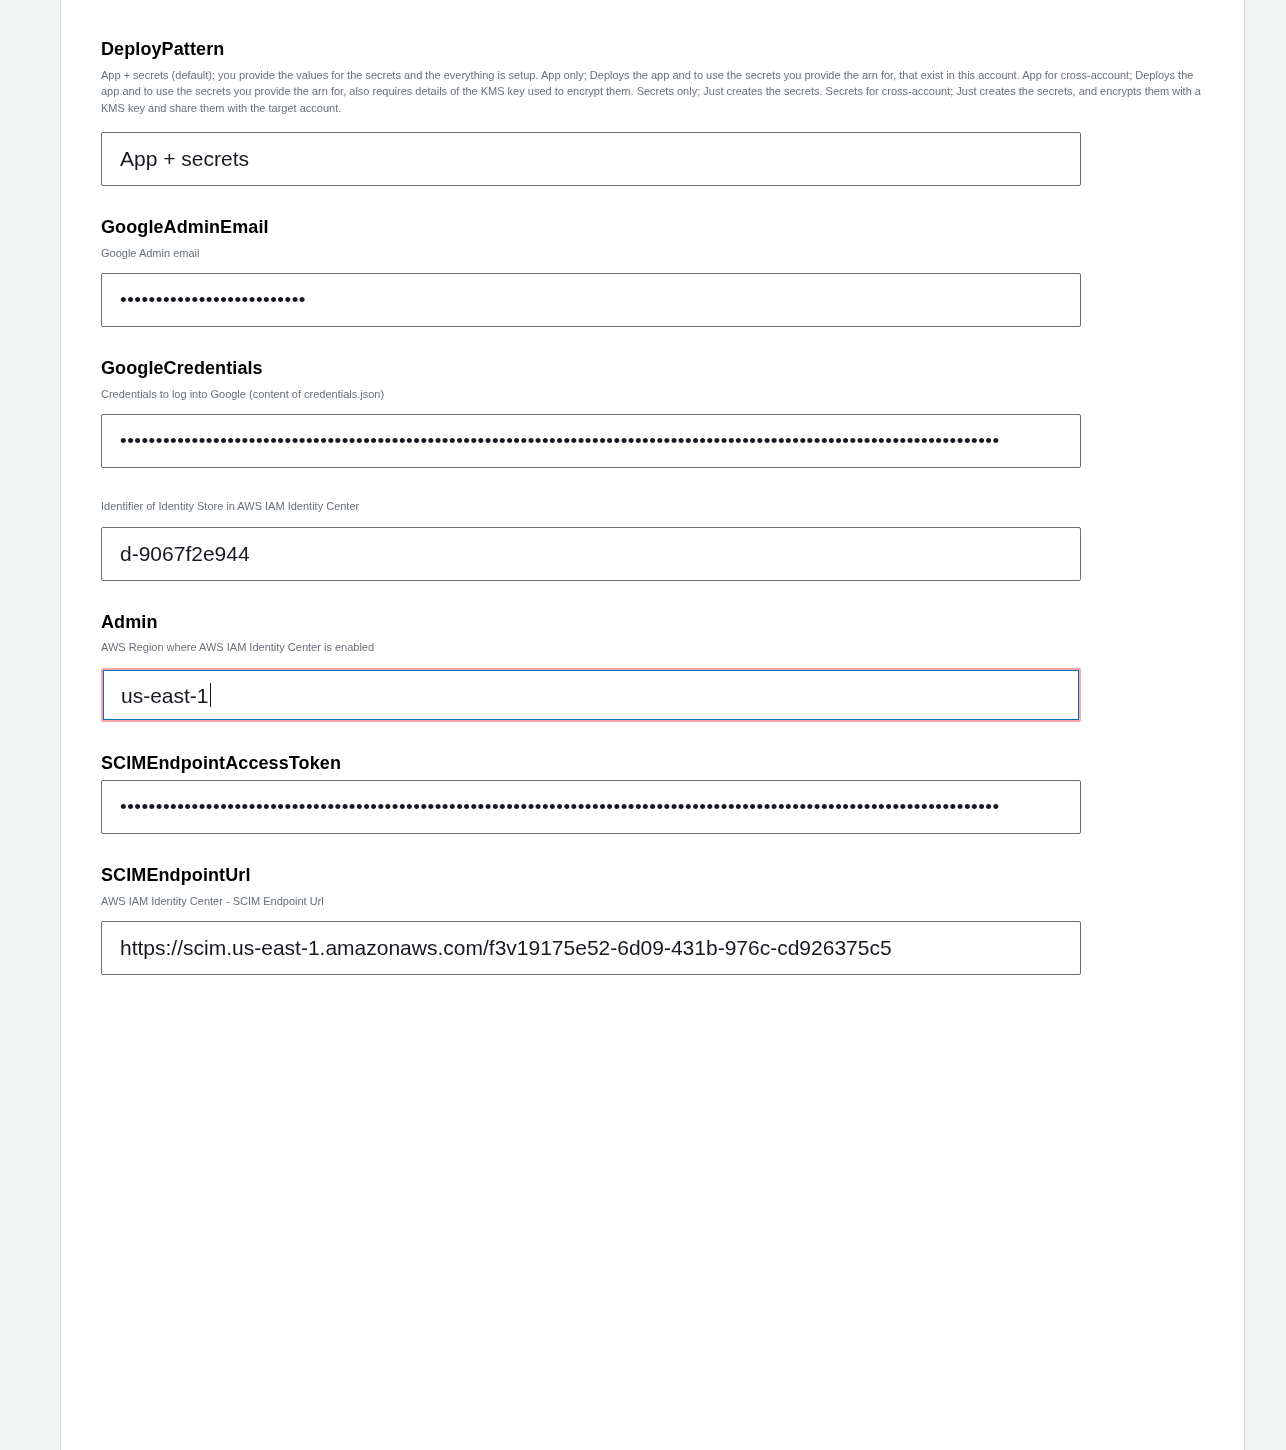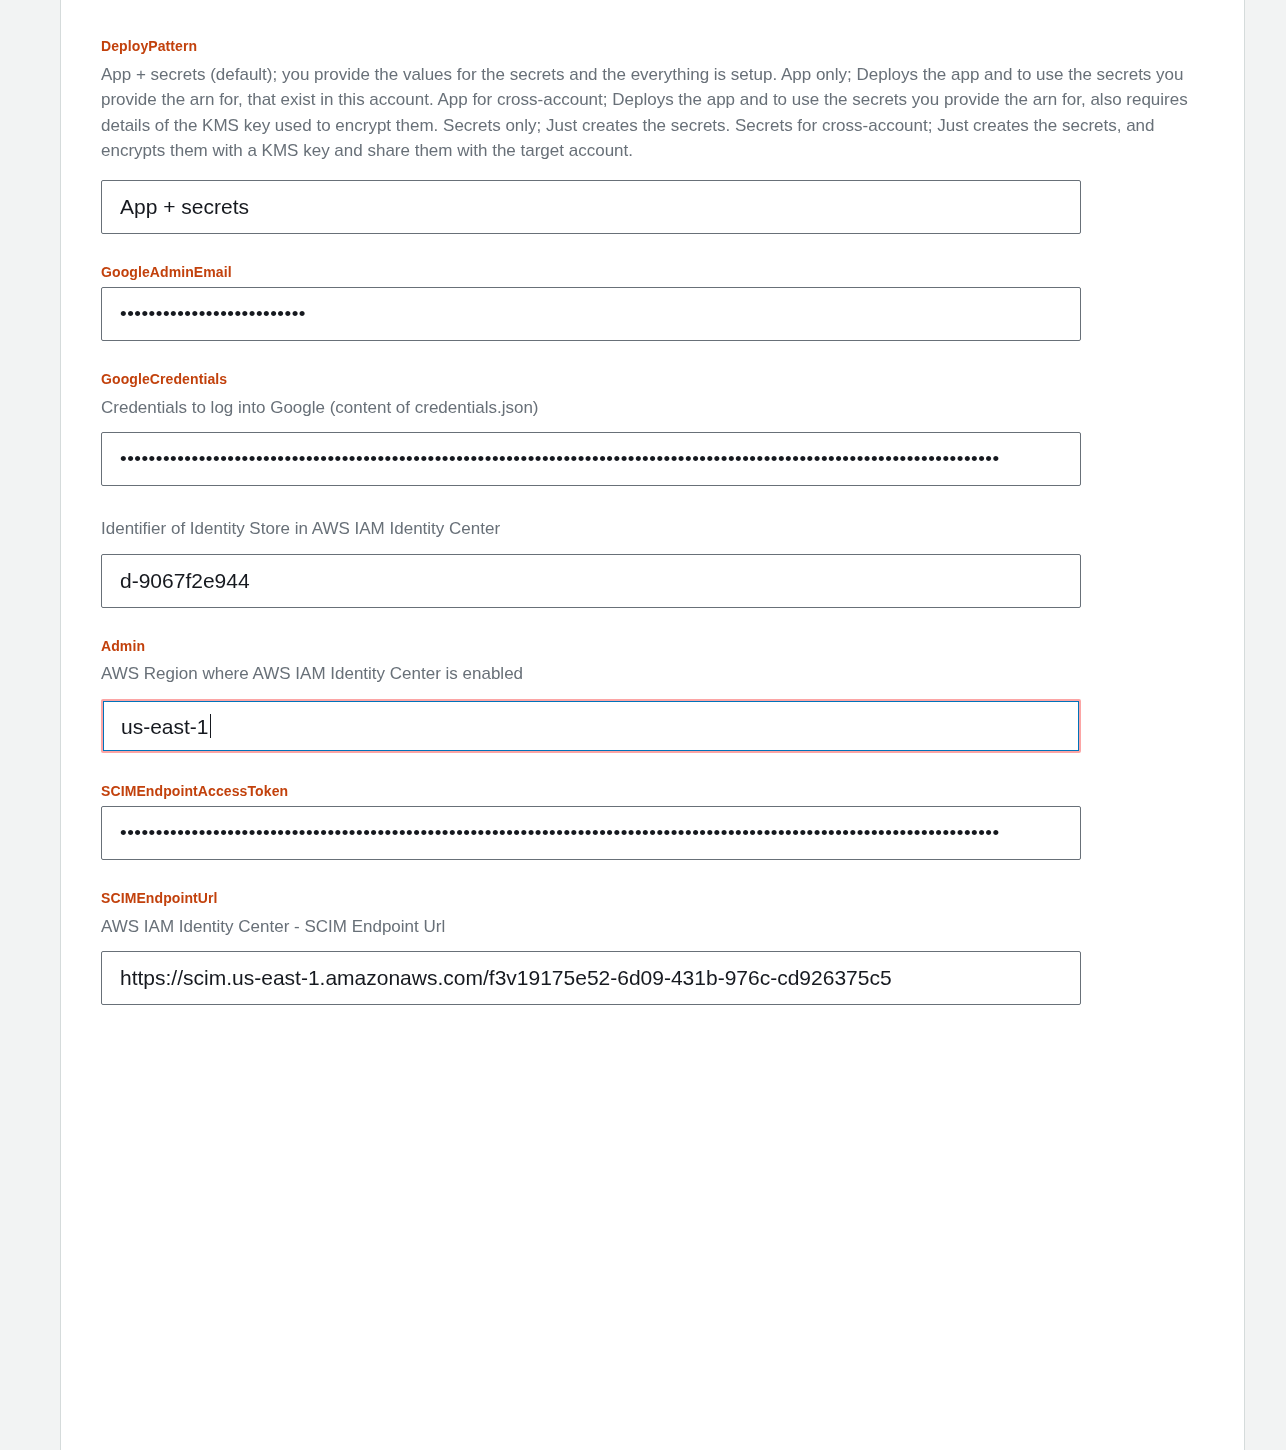--- a/index.html
+++ b/index.html
@@ -31,29 +31,29 @@
     border-right: 1px solid #d5dbdb;
     box-sizing: border-box;
   }
   .form {
     padding: 38px 40px 0 40px;
   }
   .field {
     margin-bottom: 30px;
   }
   .field-label {
-    font-size: 14px;
+    font-size: 18px;
     font-weight: 700;
-    color: #c2410c;
+    color: #000000;
     line-height: 1.25;
     margin-bottom: 6px;
     letter-spacing: 0.1px;
   }
   .field-desc {
-    font-size: 17px;
+    font-size: 11px;
     color: #687078;
     line-height: 1.5;
     margin-bottom: 12px;
     max-width: 1110px;
   }
   .field-desc.long {
     margin-bottom: 16px;
   }
   .input {
     box-sizing: border-box;
@@ -124,20 +124,21 @@
     <div class="form">
 
       <div class="field">
         <div class="field-label">DeployPattern</div>
         <div class="field-desc long">App + secrets (default); you provide the values for the secrets and the everything is setup. App only; Deploys the app and to use the secrets you provide the arn for, that exist in this account. App for cross-account; Deploys the app and to use the secrets you provide the arn for, also requires details of the KMS key used to encrypt them. Secrets only; Just creates the secrets. Secrets for cross-account; Just creates the secrets, and encrypts them with a KMS key and share them with the target account.</div>
         <div class="input">App + secrets</div>
       </div>
 
       <div class="field">
         <div class="field-label">GoogleAdminEmail</div>
+        <div class="field-desc">Google Admin email</div>
         <div class="input">
             <span class="masked">••••••••••••••••••••••••••</span>
           </div>
       </div>
 
       <div class="field">
         <div class="field-label">GoogleCredentials</div>
         <div class="field-desc">Credentials to log into Google (content of credentials.json)</div>
         <div class="input">
             <span class="masked">•••••••••••••••••••••••••••••••••••••••••••••••••••••••••••••••••••••••••••••••••••••••••••••••••••••••••••••••••••••••••••</span>

